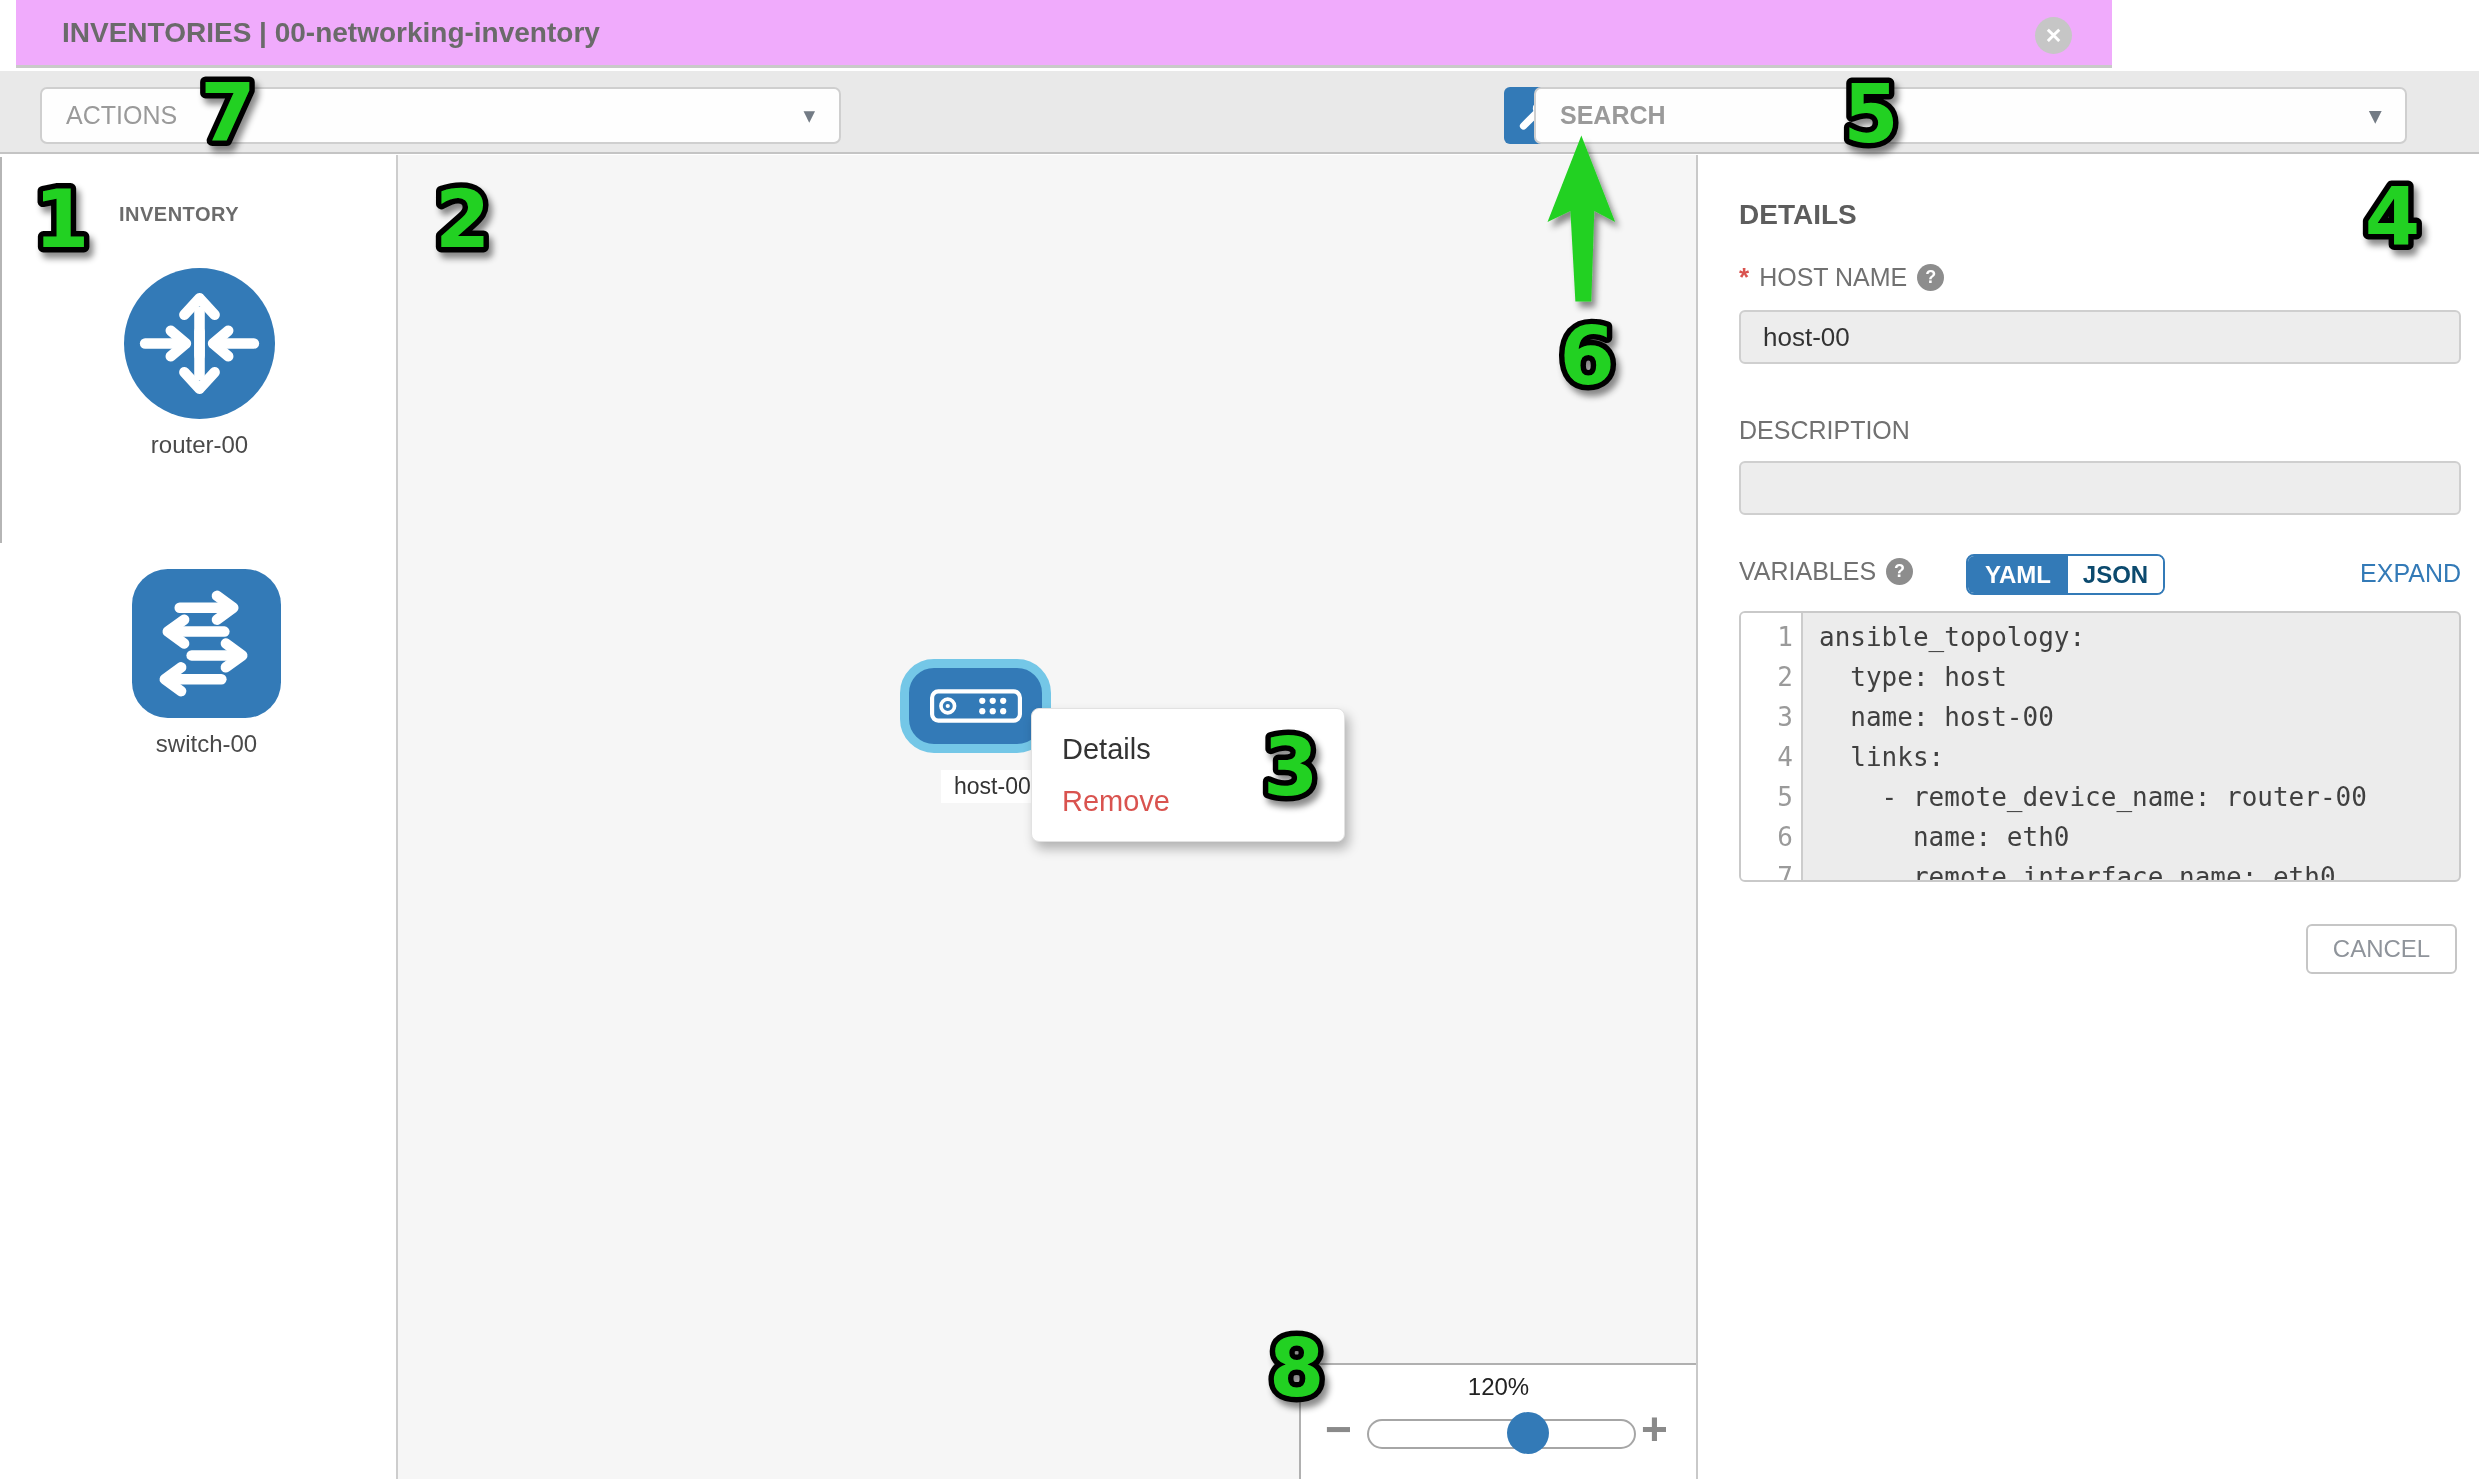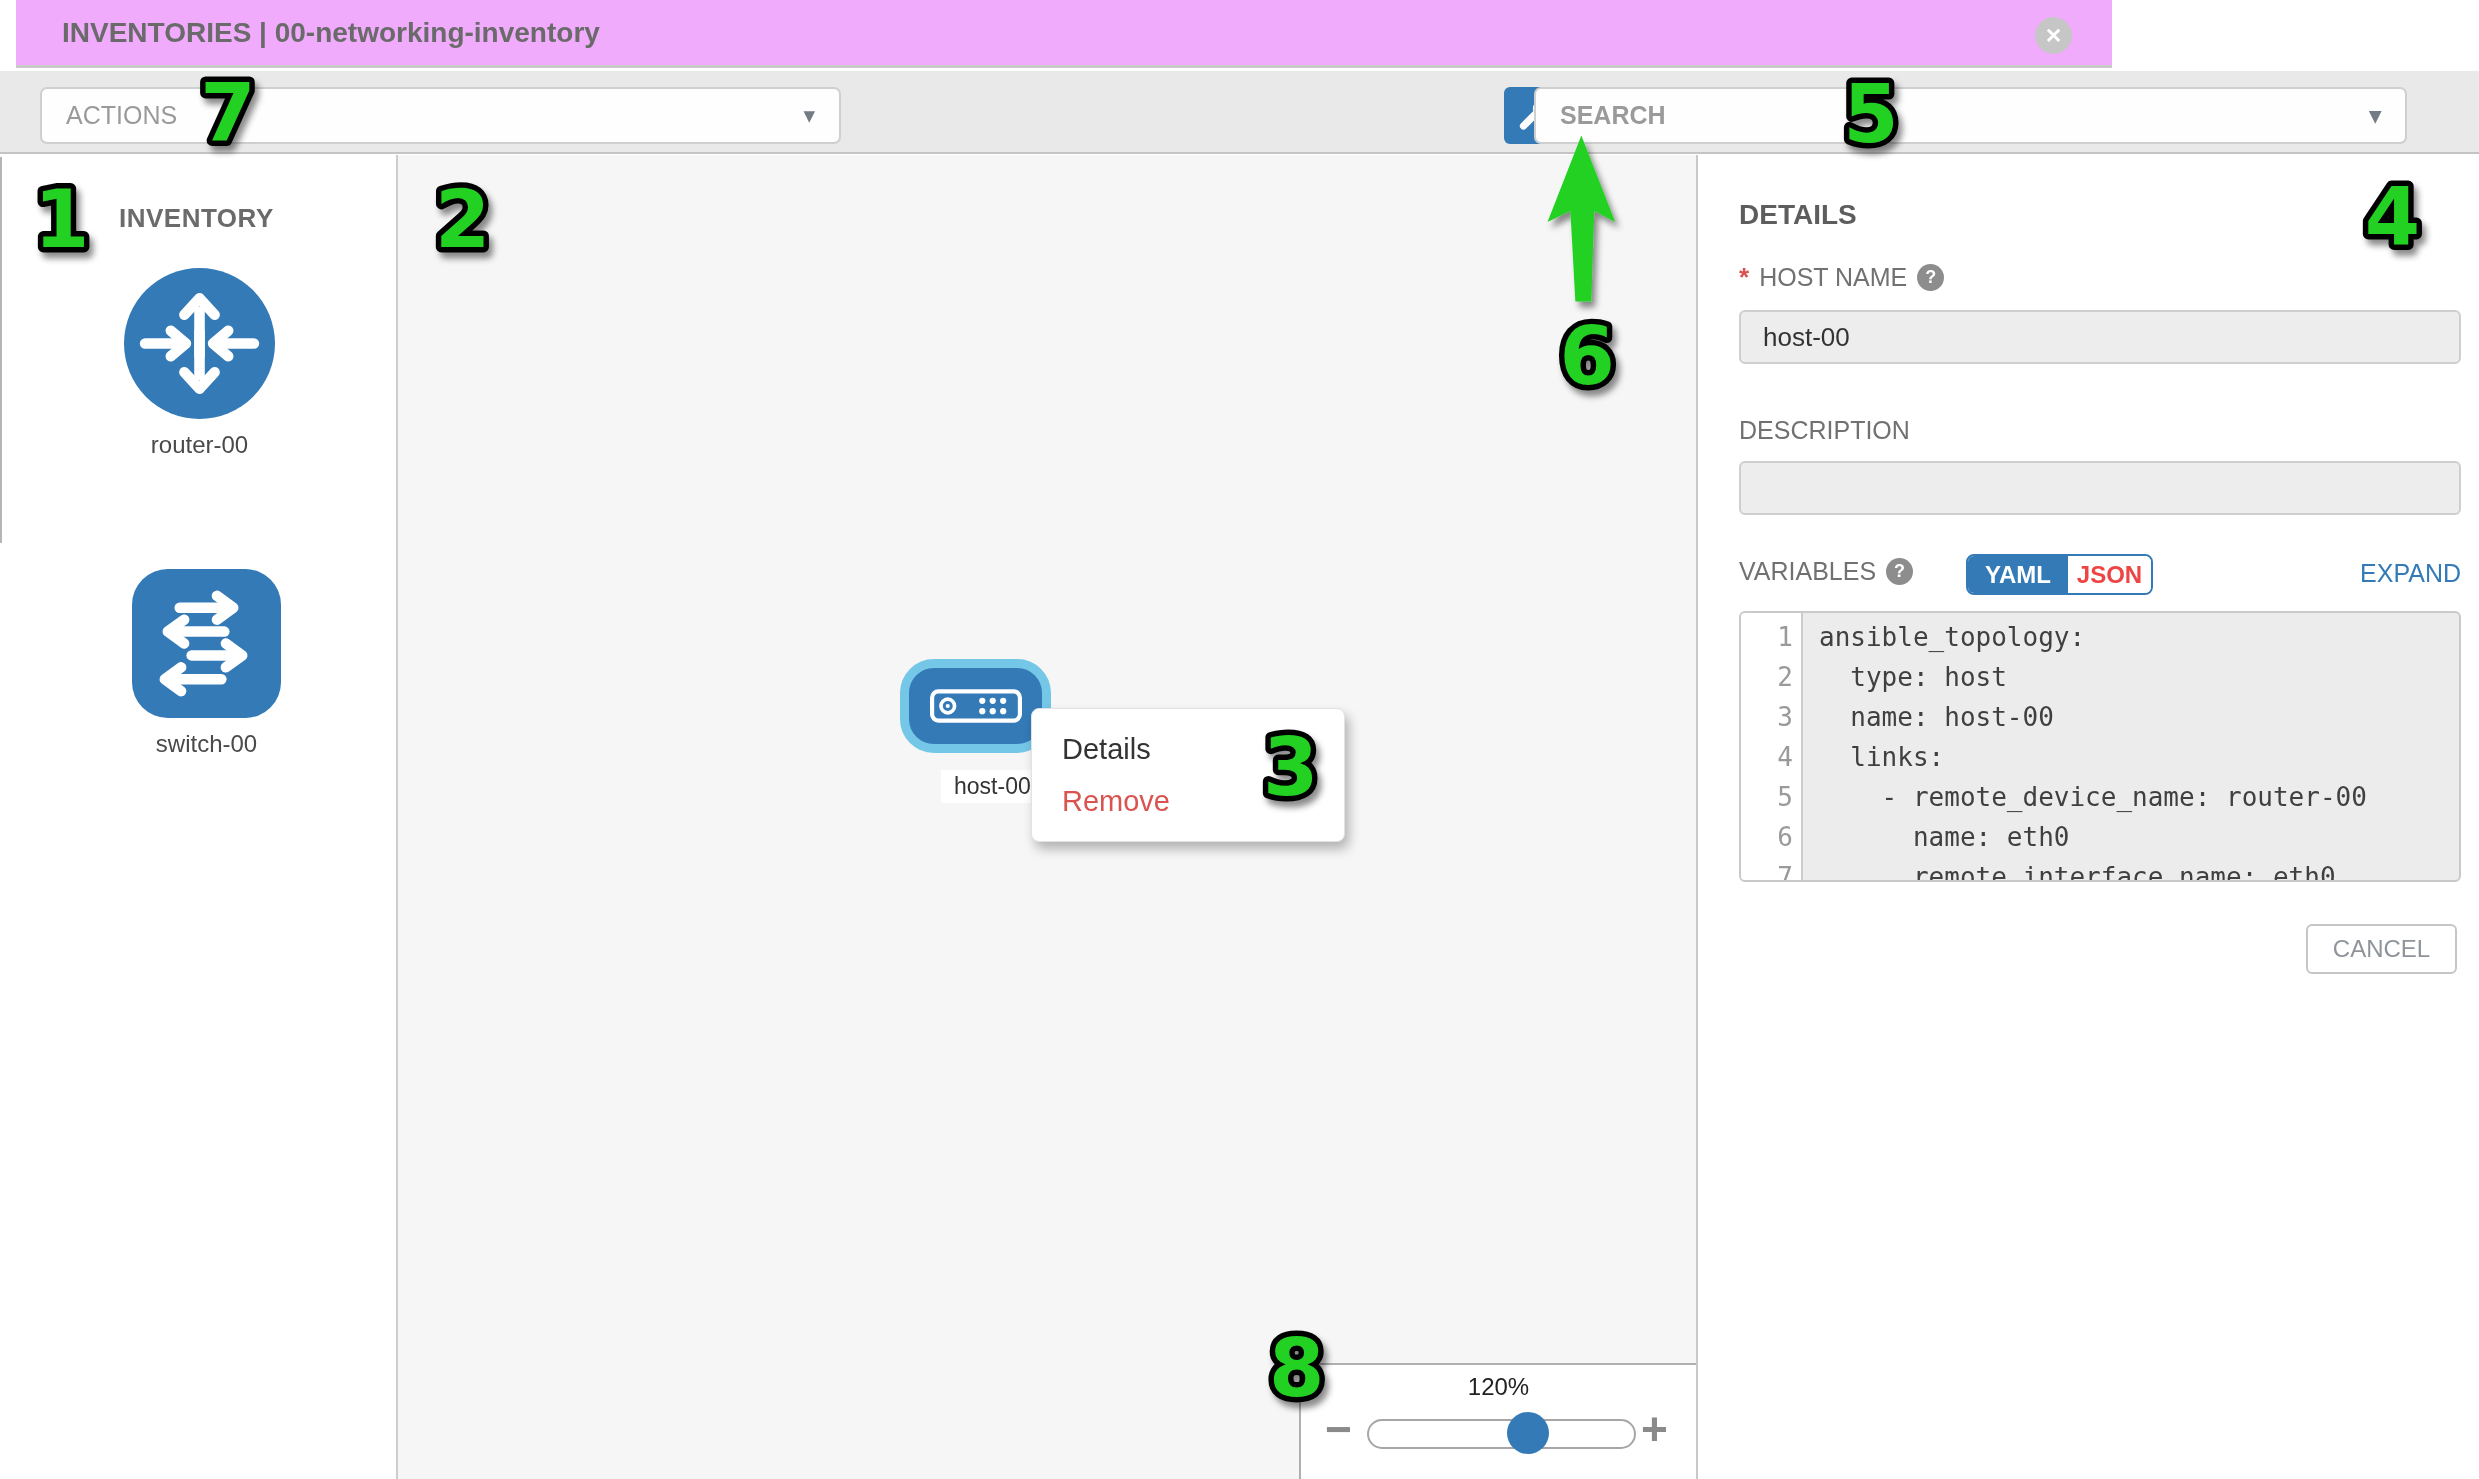--- a/index.html
+++ b/index.html
@@ -30,21 +30,21 @@
   .wrench-btn { position:absolute; left:1504px; top:16px; width:57px; height:57px;
                 background:#337ab7; border-radius:6px; display:flex; align-items:center;
                 justify-content:center; cursor:pointer; }
   .key-btn { position:absolute; left:1564px; top:20px; width:50px; height:50px;
              display:flex; align-items:center; justify-content:center; cursor:pointer; }
 
   
   .palette { position:absolute; left:0; top:155px; width:398px; bottom:0;
              background:#fff; border-right:2px solid #cdcdcd; }
   .palette-edge { position:absolute; left:0; top:2px; width:2px; height:386px; background:#b5b5b5; }
-  .palette-title { position:absolute; left:119px; top:48px; font-size:26px;
+  .palette-title { position:absolute; left:119px; top:48px; font-size:20px;
                    font-weight:bold; color:#6b6b6b; letter-spacing:0.5px; }
   .device { position:absolute; width:151px; text-align:center; cursor:pointer; }
   .device-router { left:124px; top:113px; }
   .device-switch { left:131px; top:414px; }
   .device-label { margin-top:8px; font-size:24px; color:#4a4a4a; }
 
   .canvas { position:absolute; left:398px; top:155px; width:1300px; bottom:0;
             background:#f6f6f6; border-right:2px solid #c9c9c9; }
 
   
@@ -93,21 +93,21 @@
   .text-input { position:absolute; left:39px; width:722px; height:54px; background:#ededed;
                 border:2px solid #cfcfcf; border-radius:6px; font-size:26px; color:#333;
                 display:flex; align-items:center; padding-left:22px; }
   .input-hostname { top:155px; }
   .input-description { top:306px; }
   .toggle { position:absolute; left:227px; top:-3px; display:flex; border:2px solid #337ab7;
             border-radius:8px; overflow:hidden; height:41px; }
   .toggle-seg { display:flex; align-items:center; justify-content:center;
                 font-size:24px; font-weight:bold; cursor:pointer; }
   .toggle-yaml { width:100px; background:#337ab7; color:#fff; }
-  .toggle-json { width:83px; background:#fff; color:#ef4444; }
+  .toggle-json { width:95px; background:#fff; color:#0c4a6e; }
   .expand-link { position:absolute; right:0; top:2px; color:#337ab7; font-size:25px; cursor:pointer; }
 
   .editor { position:absolute; left:39px; top:456px; width:722px; height:271px;
             background:#ececec; border:2px solid #c9c9c9; border-radius:6px;
             overflow:hidden; }
   .gutter-bg { position:absolute; left:0; top:0; bottom:0; width:62px; background:#fff;
                border-right:2px solid #ccc; }
   .code-lines { position:absolute; left:0; top:4px; right:0; }
   .cm-line { display:flex; height:40px; line-height:40px;
              font-family:"DejaVu Sans Mono", monospace; font-size:26px; }

